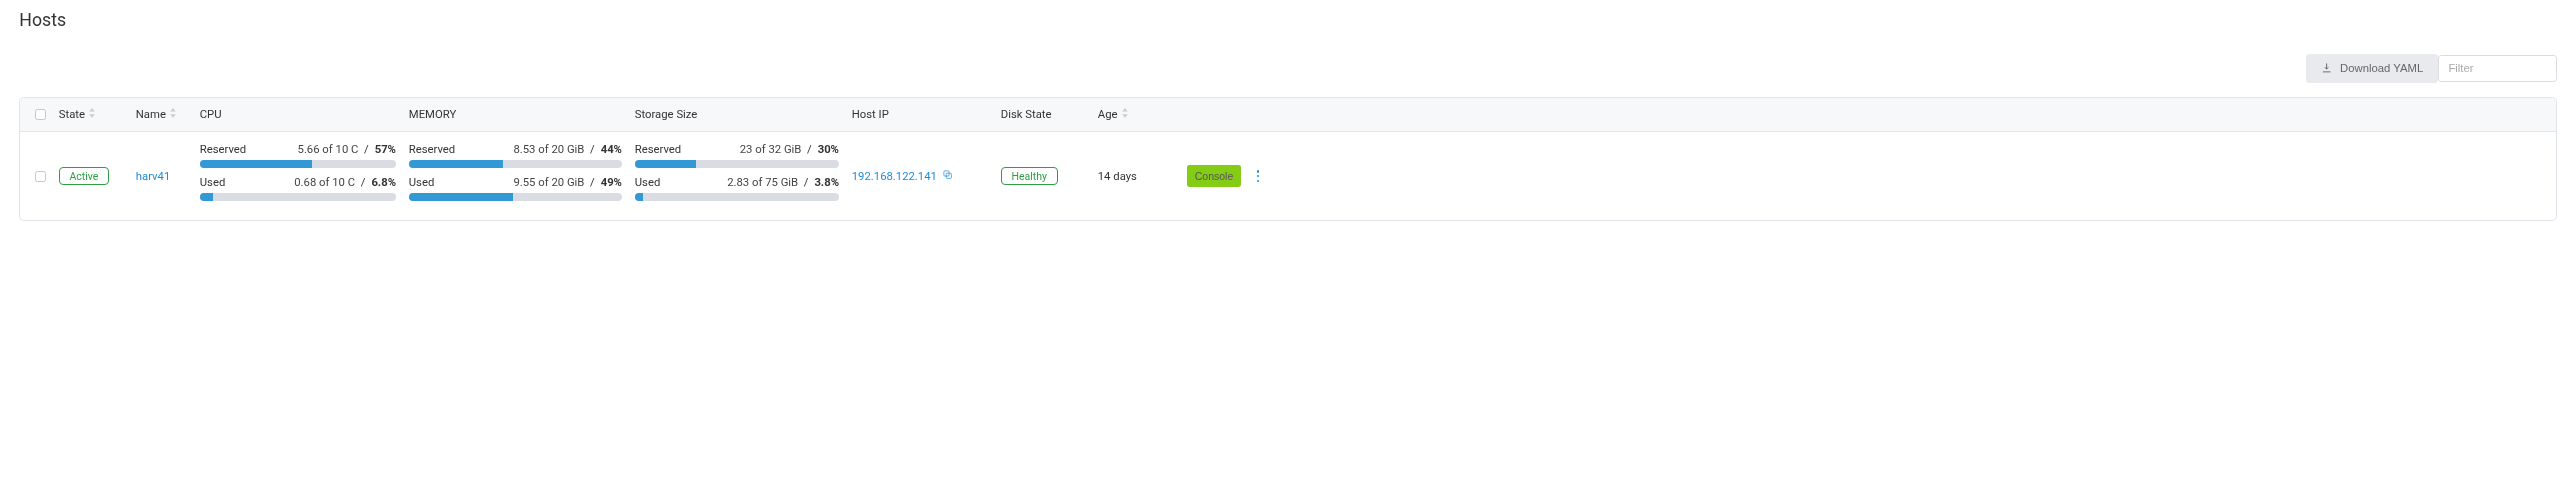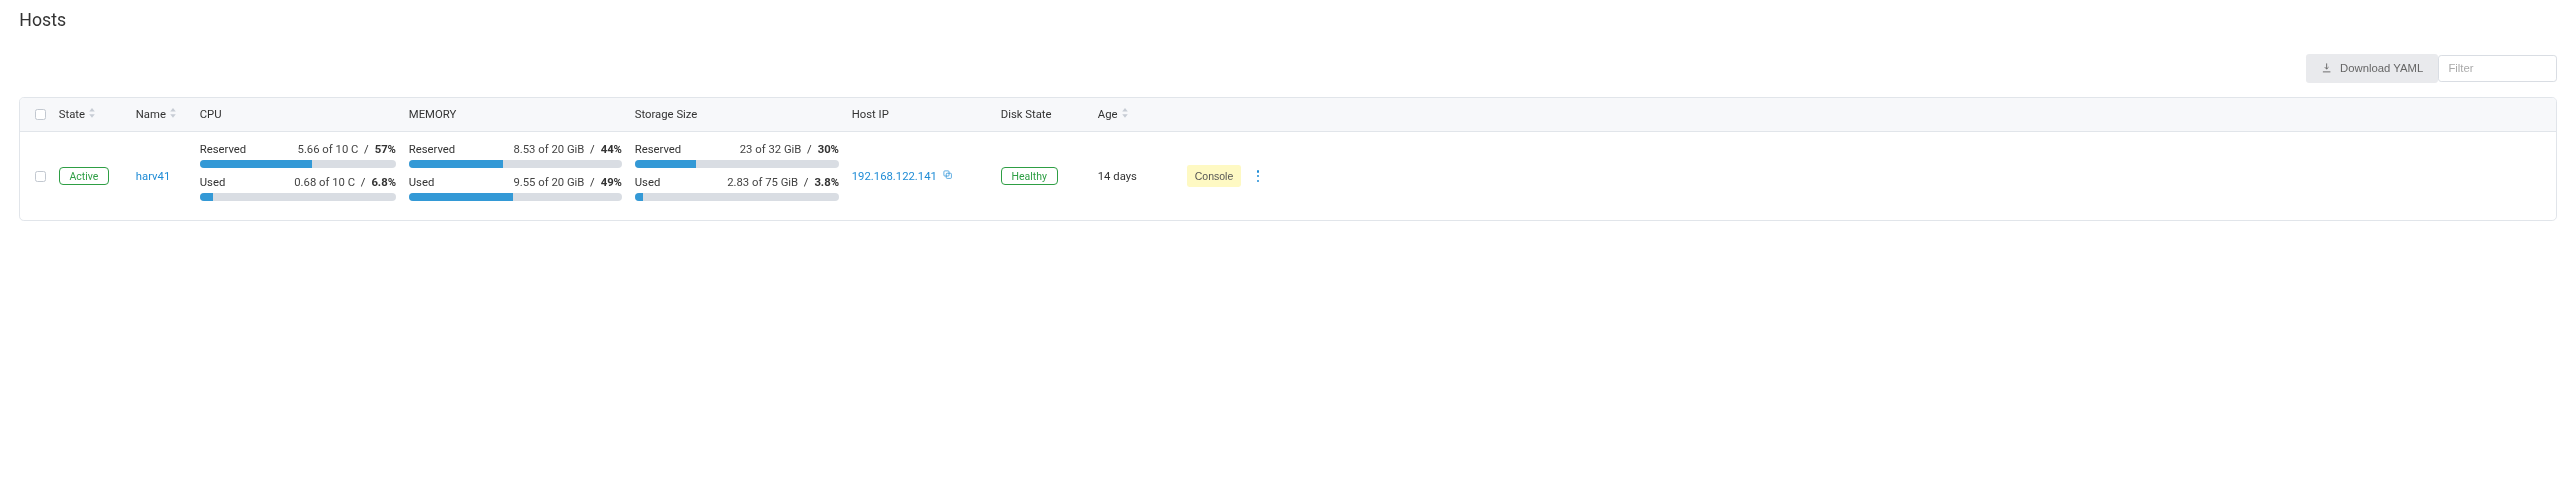--- a/index.html
+++ b/index.html
@@ -97,21 +97,21 @@
     height: 8px;
     border-radius: 4px;
     background: #d9dde3;
     margin: 4px 0 8px;
     overflow:hidden;
   }
   .bar .fill { height:100%; background:#3399d6; }
   .ip-wrap { display:flex; align-items:center; gap:4.8px; color:#1f8cd6; cursor:pointer;}
   .copy-icon svg { width:11.3px; height:11.3px; stroke:#1f8cd6; fill:none; stroke-width:1.5;}
   .console-btn {
-    background:#fef9c3; border:none; border-radius:2.4px; padding:4.8px 8px; color:#555; font-size:10.5px; cursor:pointer;
+    background:#84cc16; border:none; border-radius:2.4px; padding:4.8px 8px; color:#555; font-size:10.5px; cursor:pointer;
   }
   .kebab { width:14.5px; height:14.5px; cursor:pointer; display:flex; flex-direction:column; justify-content:center; align-items:center; gap:2.4px;}
   .kebab span { width:2.4px; height:2.4px; background:#1f8cd6; border-radius:50%; display:block;}
 </style>
 </head>
 <body>
 
 <h1 class="page-title">Hosts</h1>
 
 <div class="toolbar">

